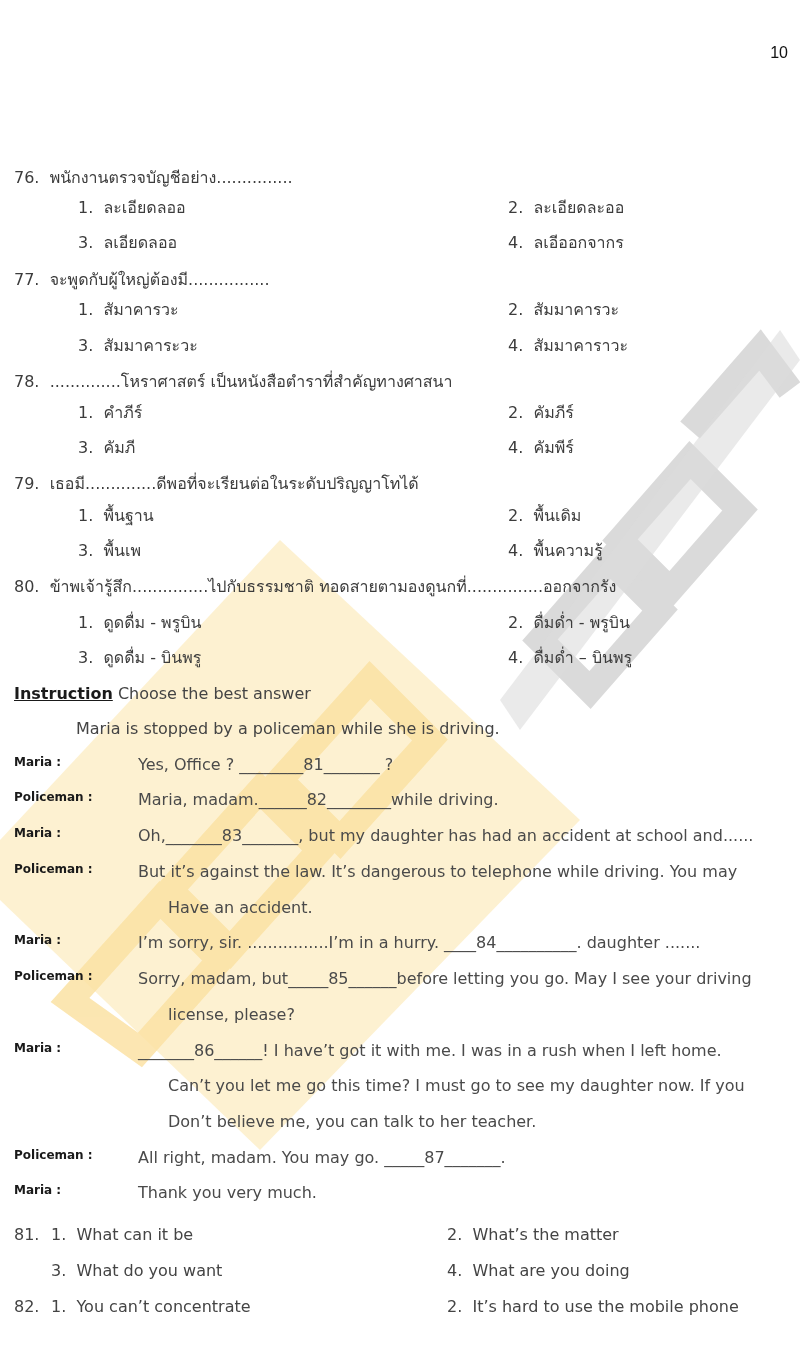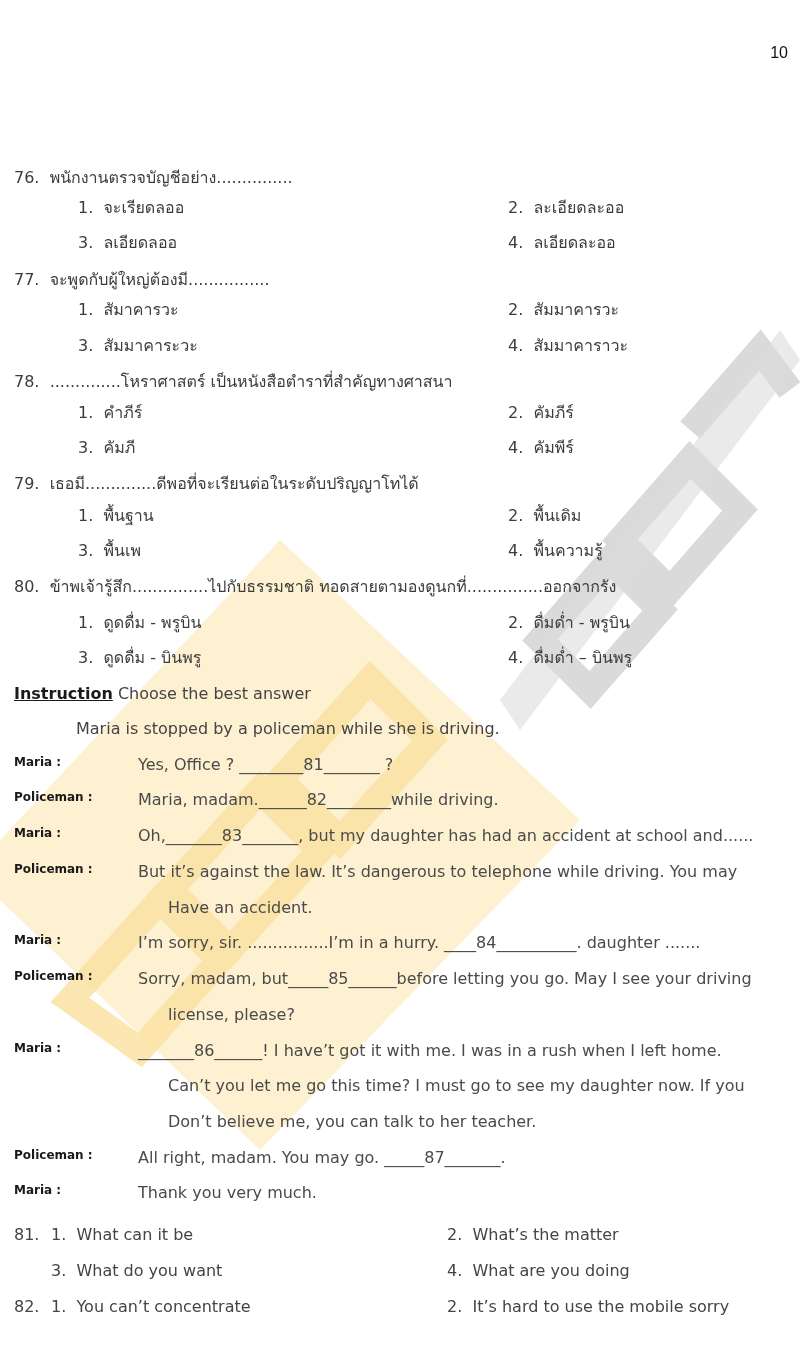--- a/index.html
+++ b/index.html
@@ -38,24 +38,24 @@
   <polygon points="500,700 780,330 800,360 520,730" fill="#dcdcdc" opacity="0.6"></polygon>
 </svg>
 
 <div class="content">
   <div class="page-number">10</div>
 
   <div class="line thai" style="left:14px; top:168px;">
     <span>76.</span>&nbsp;
     <span>พนักงานตรวจบัญชีอย่าง...............</span>
   </div>
-  <div class="line thai" style="left:78px; top:198px;"><span>1.</span>&nbsp; <span>จะเรียดลออ</span></div>
+  <div class="line thai" style="left:78px; top:198px;"><span>1.</span>&nbsp; <span>ละเอียดลออ</span></div>
   <div class="line thai" style="left:508px; top:198px;"><span>2.</span>&nbsp; <span>ละเอียดละออ</span></div>
   <div class="line thai" style="left:78px; top:233px;"><span>3.</span>&nbsp; <span>ลเอียดลออ</span></div>
-  <div class="line thai" style="left:508px; top:233px;"><span>4.</span>&nbsp; <span>ลเอียดละออ</span></div>
+  <div class="line thai" style="left:508px; top:233px;"><span>4.</span>&nbsp; <span>ลเอีออกจากร</span></div>
 
   <div class="line thai" style="left:14px; top:270px;">
     <span>77.</span>&nbsp;
     <span>จะพูดกับผู้ใหญ่ต้องมี................</span>
   </div>
   <div class="line thai" style="left:78px; top:300px;"><span>1.</span>&nbsp; <span>สัมาคารวะ</span></div>
   <div class="line thai" style="left:508px; top:300px;"><span>2.</span>&nbsp; <span>สัมมาคารวะ</span></div>
   <div class="line thai" style="left:78px; top:336px;"><span>3.</span>&nbsp; <span>สัมมาคาระวะ</span></div>
   <div class="line thai" style="left:508px; top:336px;"><span>4.</span>&nbsp; <span>สัมมาคาราวะ</span></div>
 
@@ -129,14 +129,14 @@
   </div>
   <div class="line eng" style="left:51px; top:1225px;"><span>1.</span>&nbsp; <span>What can it be</span></div>
   <div class="line eng" style="left:447px; top:1225px;"><span>2.</span>&nbsp; <span>What’s the matter</span></div>
   <div class="line eng" style="left:51px; top:1261px;"><span>3.</span>&nbsp; <span>What do you want</span></div>
   <div class="line eng" style="left:447px; top:1261px;"><span>4.</span>&nbsp; <span>What are you doing</span></div>
 
   <div class="line eng" style="left:14px; top:1297px;">
     <span>82.</span>&nbsp;
   </div>
   <div class="line eng" style="left:51px; top:1297px;"><span>1.</span>&nbsp; <span>You can’t concentrate</span></div>
-  <div class="line eng" style="left:447px; top:1297px;"><span>2.</span>&nbsp; <span>It’s hard to use the mobile sorry</span></div>
+  <div class="line eng" style="left:447px; top:1297px;"><span>2.</span>&nbsp; <span>It’s hard to use the mobile phone</span></div>
 </div>
 
 </body></html>

